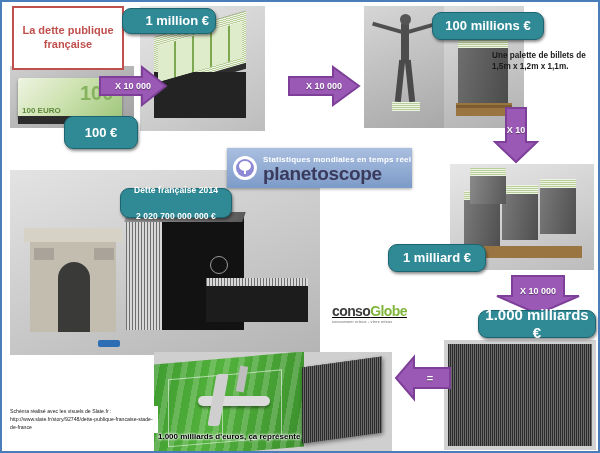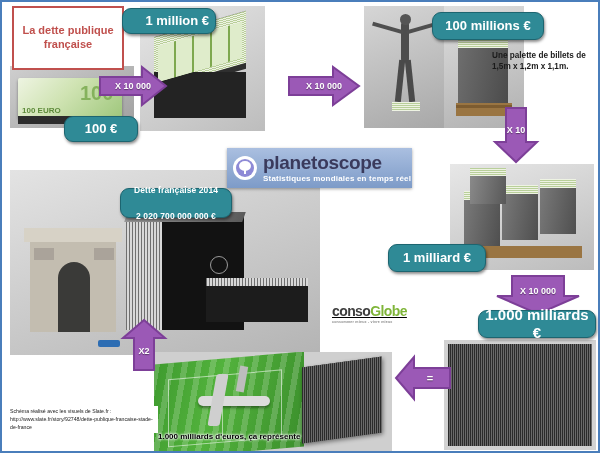--- a/index.html
+++ b/index.html
@@ -119,21 +119,21 @@
   <div class="panel" style="left:442px;top:4px;width:80px;height:122px;background:linear-gradient(160deg,#dedede,#b0b0b0);">
     <div class="billstack" style="position:absolute;left:14px;top:32px;width:50px;height:12px;"></div>
     <div style="position:absolute;left:14px;top:42px;width:50px;height:56px;
                 background:linear-gradient(100deg,#6e6e6e,#4b4b4b);"></div>
     <div style="position:absolute;left:12px;top:97px;width:56px;height:13px;background:#9a7542;"></div>
     <div style="position:absolute;left:12px;top:99px;width:56px;height:3px;background:#7d5c30;"></div>
   </div>
 
   <div id="title-box">La dette publique française</div>
 
-  <div class="callout mid" style="left:62px;top:114px;width:74px;height:26px;">
+  <div class="callout mid" style="left:62px;top:114px;width:74px;height:33px;">
     <span>100 €</span>
   </div>
 
   <div class="callout mid" style="left:120px;top:6px;width:94px;height:26px;align-items:flex-end;">
     <span>1 million €</span>
   </div>
 
   <div class="callout mid" style="left:430px;top:10px;width:112px;height:28px;">
     <span>100 millions €</span>
   </div>
@@ -170,22 +170,22 @@
 
   <div id="planetoscope">
     <div id="pl-logo">
       <svg width="20" height="20" viewBox="0 0 20 20">
         <circle cx="10" cy="10" r="9" fill="#8e8ad6"></circle>
         <ellipse cx="10" cy="8" rx="6" ry="5" fill="#ffffff"></ellipse>
         <rect x="9" y="10" width="2" height="6" fill="#ffffff"></rect>
       </svg>
     </div>
     <div id="pl-text">
+      <div id="pl-tag">Statistiques mondiales en temps réel</div>
       <div id="pl-name">planetoscope</div>
-      <div id="pl-tag">Statistiques mondiales en temps réel</div>
     </div>
   </div>
 
   <div class="callout small" style="left:118px;top:186px;width:112px;height:30px;gap:16px;">
     <span>Dette française 2014</span>
     <span>2 020 700 000 000 €</span>
   </div>
 
 
   <div class="panel" style="left:448px;top:162px;width:144px;height:106px;background:linear-gradient(160deg,#e7e7e7,#bcbcbc);">
@@ -248,22 +248,16 @@
     <div class="mesh" style="position:absolute;left:4px;top:4px;width:144px;height:102px;"></div>
   </div>
 
   <div class="arrow" style="left:392px;top:352px;width:58px;height:48px;">
     <svg class="shape" viewBox="0 0 58 48" preserveAspectRatio="none">
       <polygon class="ar-fill" points="56,14 20,14 20,3 2,24 20,45 20,34 56,34"></polygon>
     </svg>
     <span style="margin-left:14px;font-size:11px;">=</span>
   </div>
 
-  <div class="arrow" style="left:118px;top:316px;width:48px;height:54px;">
-    <svg class="shape" viewBox="0 0 48 54" preserveAspectRatio="none">
-      <polygon class="ar-fill" points="24,2 45,20 34,20 34,52 14,52 14,20 3,20"></polygon>
-    </svg>
-    <span style="margin-top:12px;">X2</span>
-  </div>
 
   <div class="plain" id="credit">Schéma réalisé avec les visuels de Slate.fr : http://www.slate.fr/story/92748/dette-publique-francaise-stade-de-france</div>
 
 </div>
 
 </body></html>

